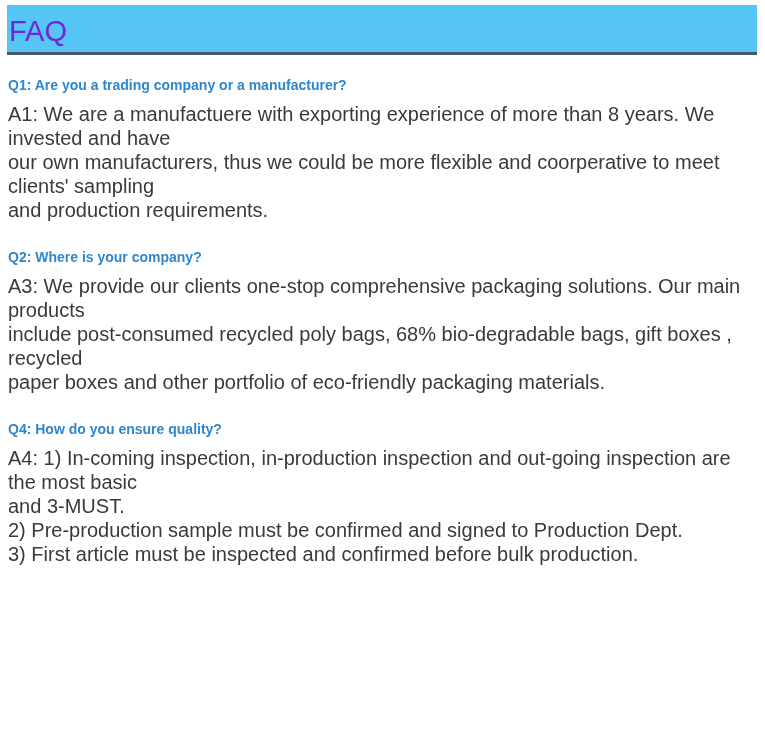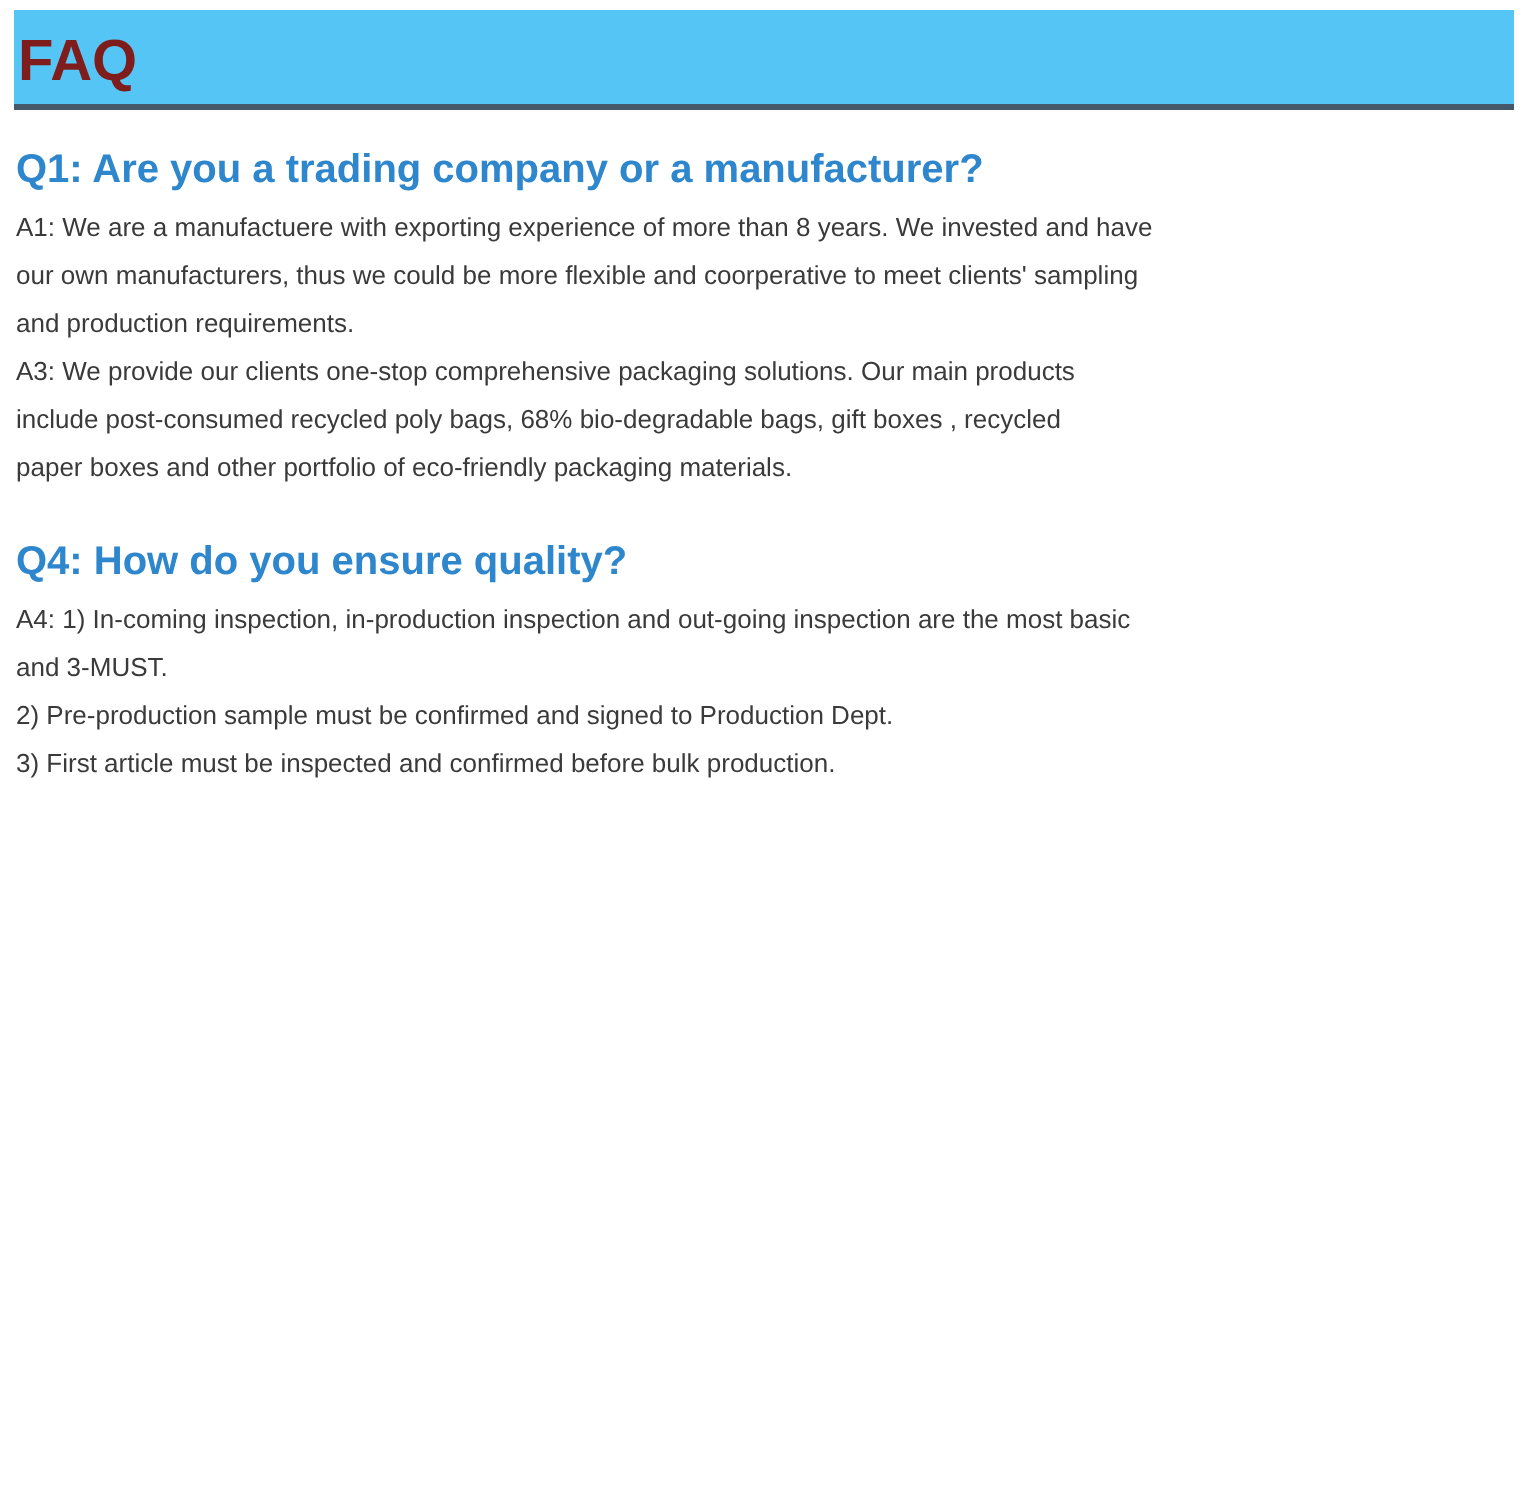--- a/index.html
+++ b/index.html
@@ -19,41 +19,41 @@
     height: 47px;
     background: #55C5F6;
     border-bottom: 3px solid #46596B;
     display: flex;
     align-items: center;
     padding-left: 2px;
     box-sizing: content-box;
   }
   .faq-title {
     font-size: 29px;
-    font-weight: 700;
-    color: #7f1d1d;
+    font-weight: 400;
+    color: #6d28d9;
     padding-top: 5px;
     letter-spacing: 0px;
   }
   .content {
     padding: 0 8px 0 8px;
   }
   .faq-item .q {
     color: #2E86CD;
-    font-size: 20px;
+    font-size: 14px;
     font-weight: 700;
     line-height: 23px;
     margin: 24px 0 5px 0;
   }
   .faq-item:first-child .q {
     margin-top: 19px;
   }
   .faq-item .a {
     color: #3A3A3A;
-    font-size: 13px;
+    font-size: 20px;
     font-weight: 400;
     line-height: 24px;
     margin: 0;
     white-space: pre-line;
   }
 </style>
 </head>
 <body>
 
 <div class="page">
@@ -65,20 +65,21 @@
   <div class="content">
 
     <section class="faq-item">
       <h3 class="q">Q1: Are you a trading company or a manufacturer?</h3>
       <p class="a">A1: We are a manufactuere with exporting experience of more than 8 years. We invested and have
 our own manufacturers, thus we could be more flexible and coorperative to meet clients' sampling
 and production requirements.</p>
     </section>
 
     <section class="faq-item">
+      <h3 class="q">Q2: Where is your company?</h3>
     </section>
 
     <section class="faq-item">
       <p class="a">A3: We provide our clients one-stop comprehensive packaging solutions. Our main products
 include post-consumed recycled poly bags, 68% bio-degradable bags, gift boxes , recycled
 paper boxes and other portfolio of eco-friendly packaging materials.</p>
     </section>
 
     <section class="faq-item">
       <h3 class="q">Q4: How do you ensure quality?</h3>

